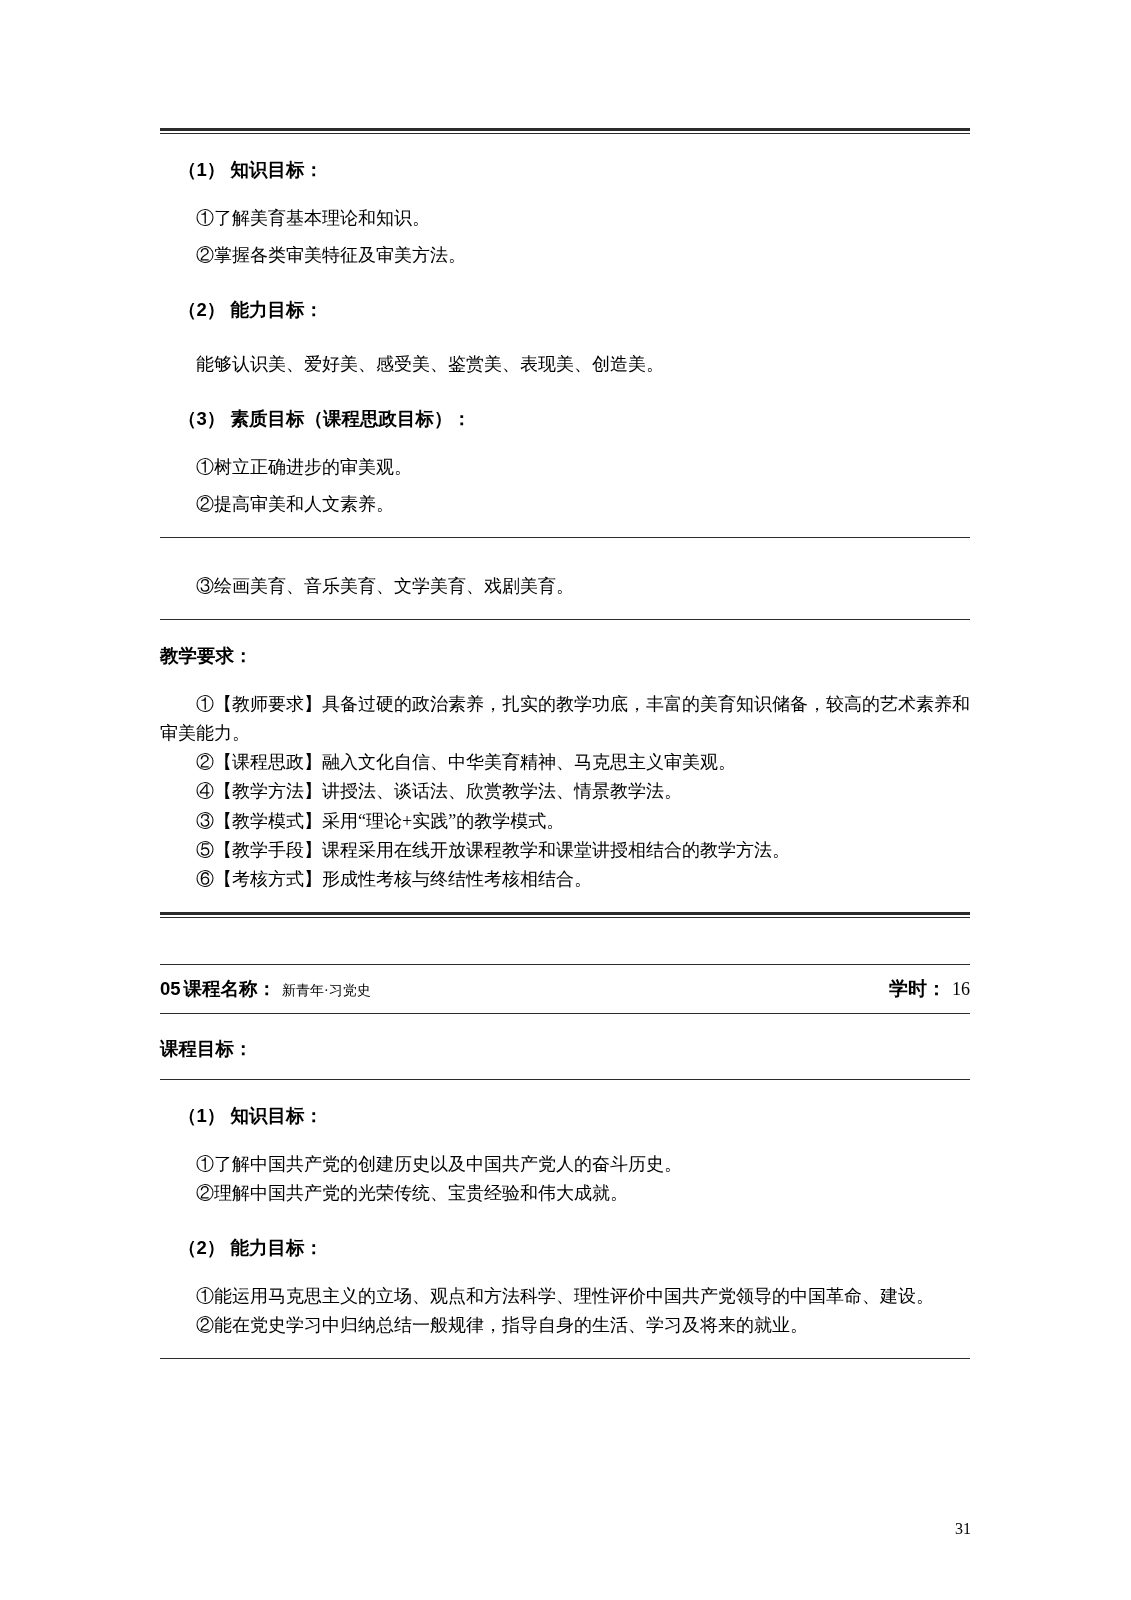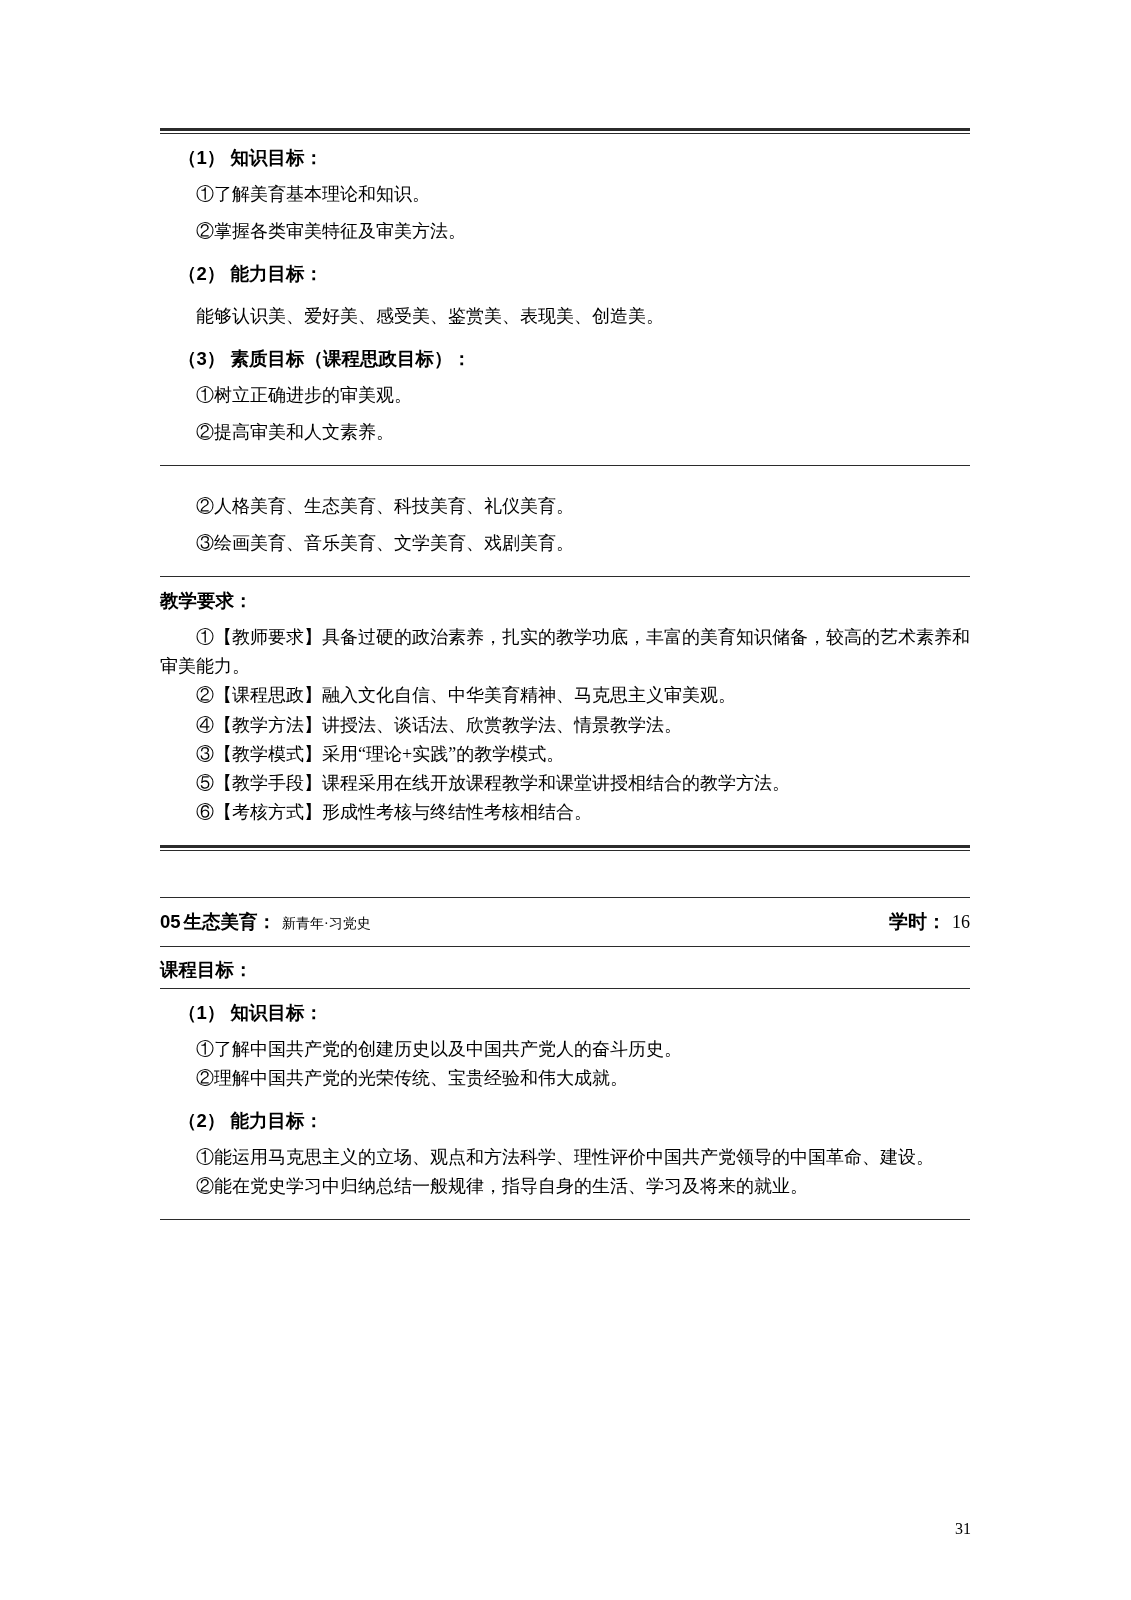--- a/index.html
+++ b/index.html
@@ -40,21 +40,21 @@
   }
   .block {
     padding: 10px 0 10px 0;
   }
   
   .h-label {
     font-family: "Liberation Sans", sans-serif;
     font-weight: bold;
     font-size: 18.5px;
     line-height: 1.5;
-    margin: 0;
+    margin: 12px;
   }
   .h-label.indent1 {
     margin-left: 18px;
   }
   .h-label.indent0 {
     margin-left: 0px;
   }
   .para {
     font-size: 18px;
     line-height: 1.62;
@@ -146,21 +146,20 @@
       <div class="gap-sm"></div>
       <div class="para ind">②提高审美和人文素养。</div>
       <div class="gap-sm"></div>
     </div>
 
     <div class="rule-single"></div>
 
     <div class="block">
       <div class="gap-sm"></div>
       <div class="gap-sm"></div>
-      <div class="para ind">②人格美育、生态美育、科技美育、礼仪美育。</div>
       <div class="gap-sm"></div>
       <div class="para ind">③绘画美育、音乐美育、文学美育、戏剧美育。</div>
       <div class="gap-sm"></div>
     </div>
 
     <div class="rule-single"></div>
 
     <div class="block">
       <div class="h-label indent0">教学要求：</div>
       <div class="gap-sm"></div>
@@ -175,21 +174,21 @@
 
     <div class="rule-double"></div>
 
     <div class="gap-xl"></div>
 
     <div class="rule-single"></div>
 
     <div class="course-head">
       <div class="course-head-left">
         <span class="ch-num">05</span>
-        <span class="ch-key">生态美育：</span>
+        <span class="ch-key">课程名称：</span>
         <span class="ch-val">新青年·习党史</span>
       </div>
       <div class="course-head-right">
         <span class="ch-hours-key">学时：</span>
         <span class="ch-hours-val">16</span>
       </div>
     </div>
 
     <div class="rule-single"></div>
 

